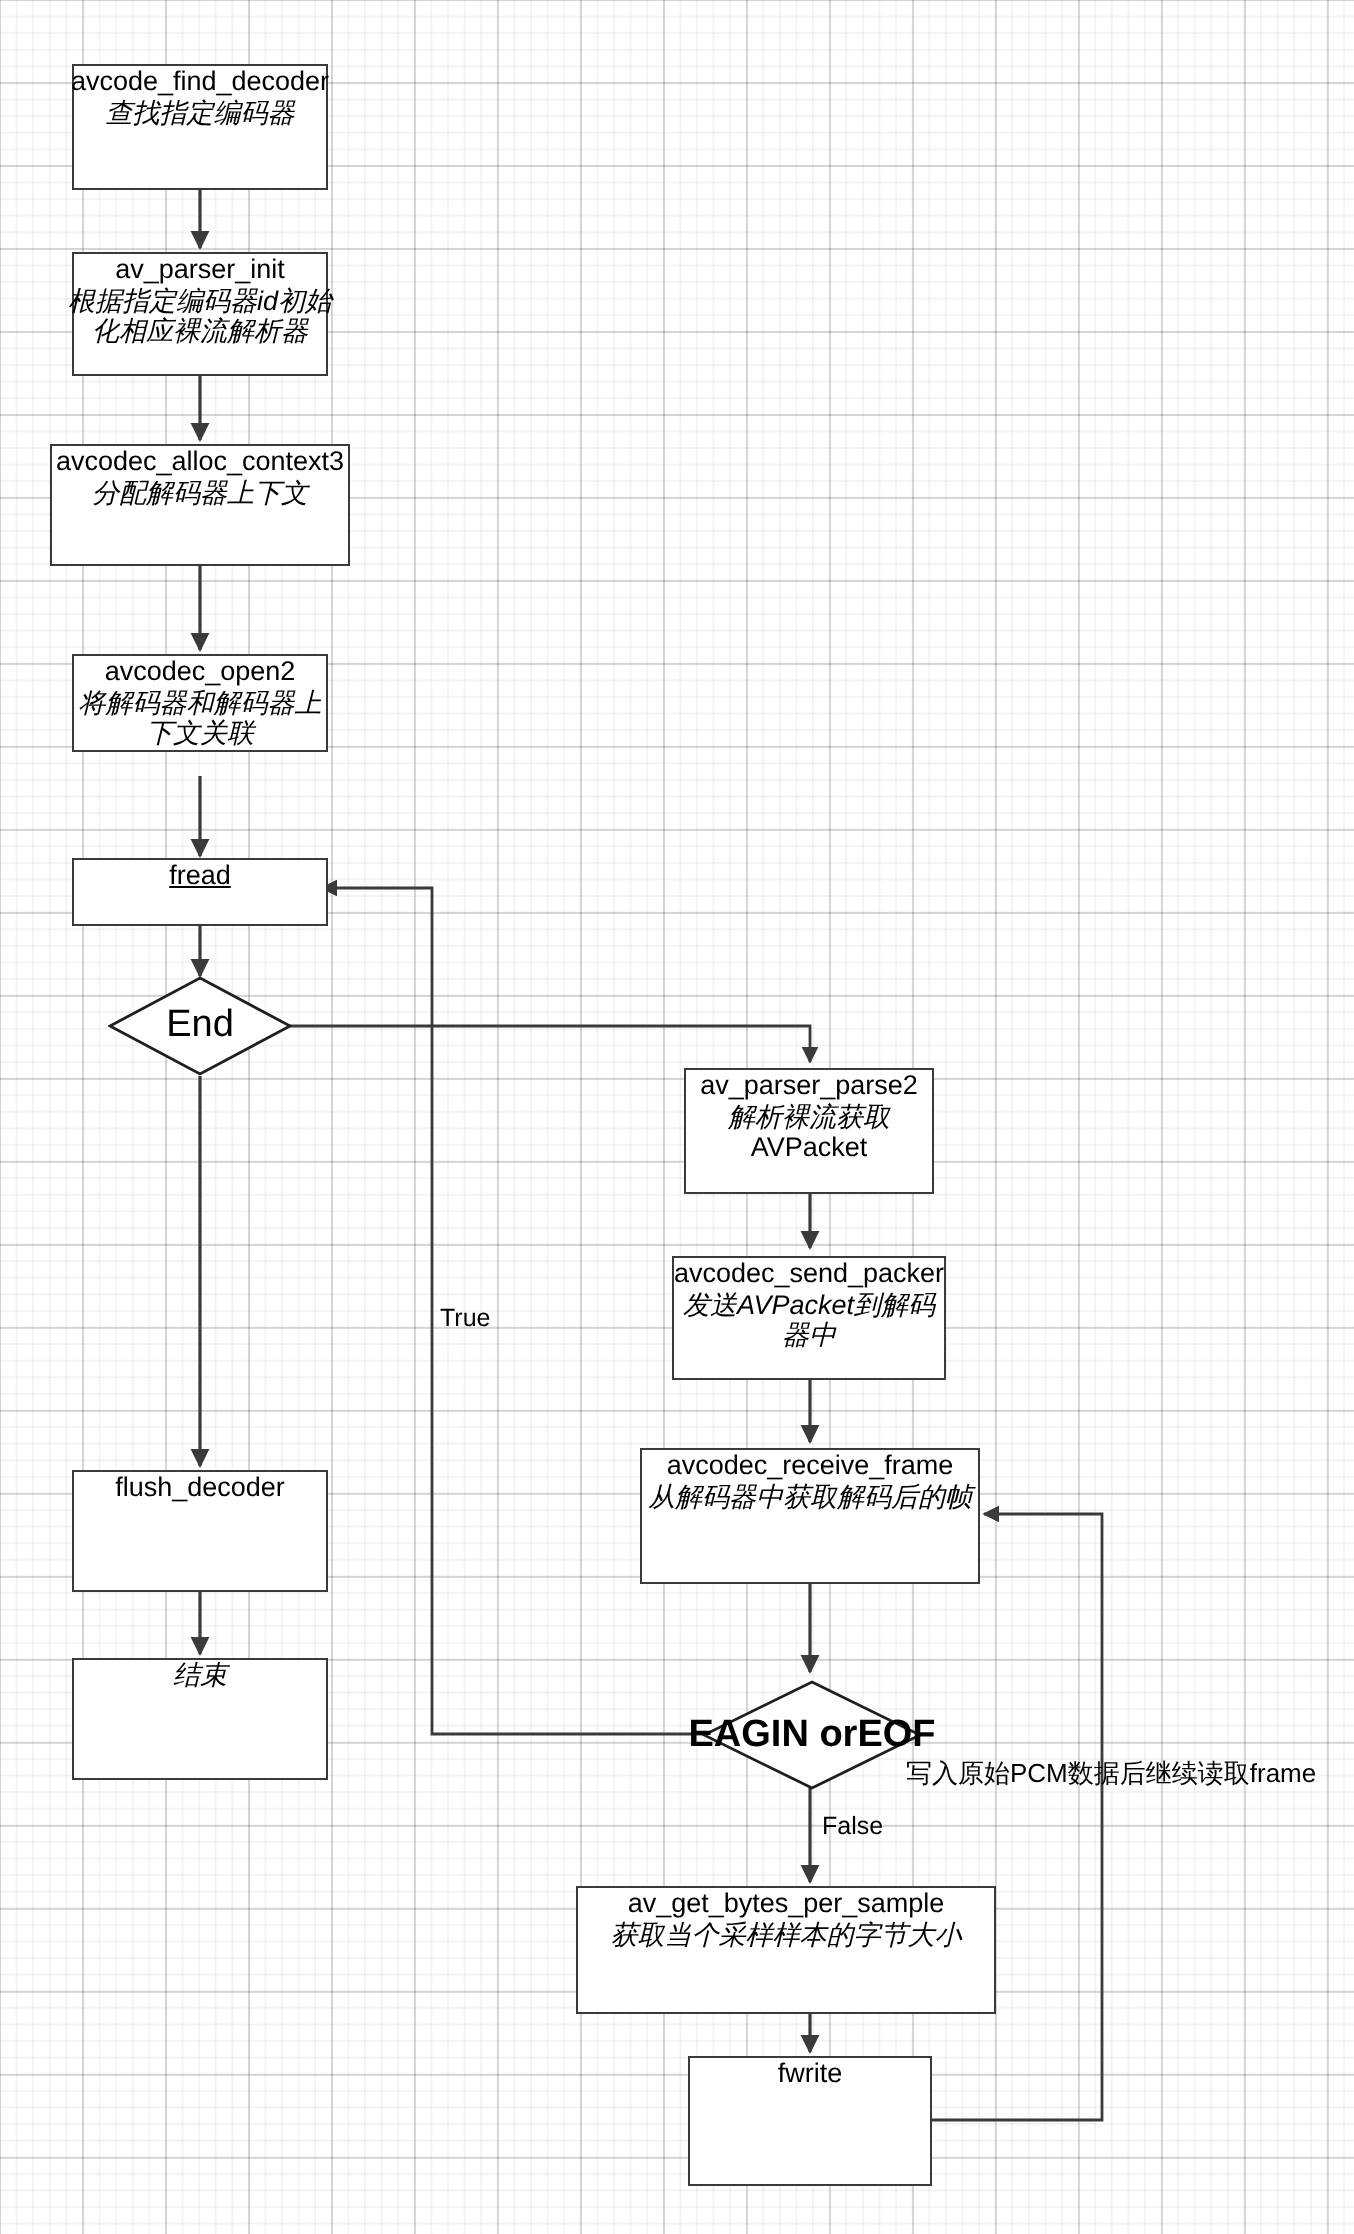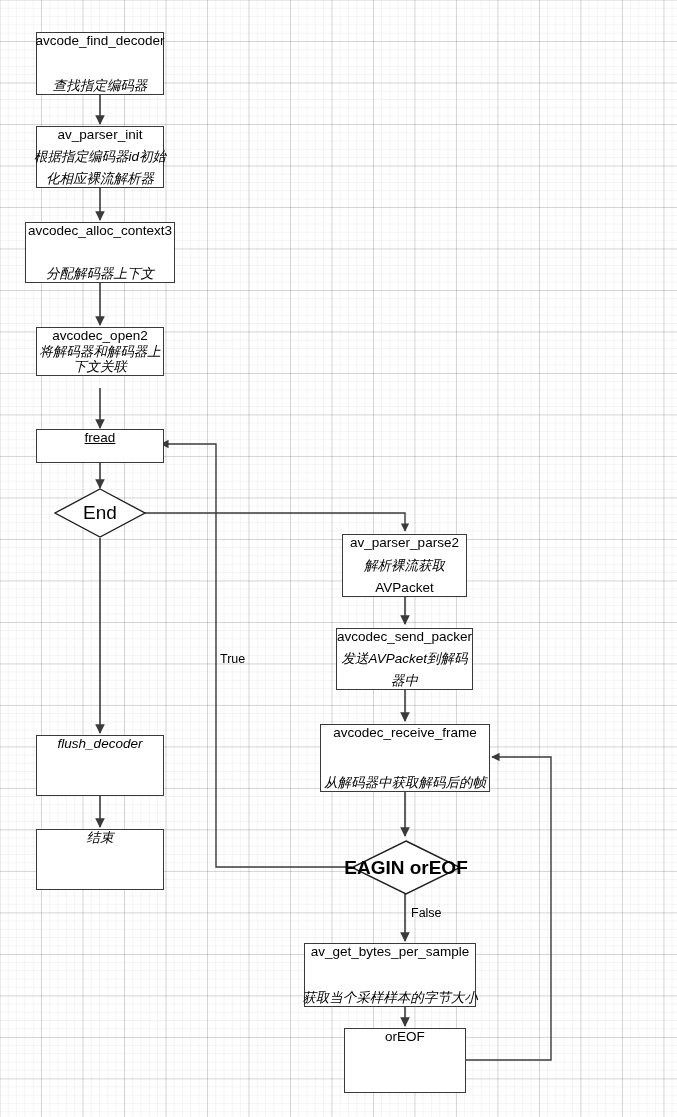--- a/index.html
+++ b/index.html
@@ -39,21 +39,21 @@
     pointer-events: none;
   }
   .node {
     position: absolute;
     box-sizing: border-box;
     background: #ffffff;
     border: 1px solid #3a3a3a;
     display: flex;
     flex-direction: column;
     align-items: center;
-    justify-content: space-between;
+    justify-content: flex-start;
     text-align: center;
     color: #000000;
     line-height: 1.16;
     overflow: visible;
     white-space: nowrap;
   }
   .node .ln {
     display: block;
   }
   .t-en { font-size: 13.5px; }
@@ -151,21 +151,21 @@
     <span class="ln t-en">fread</span>
   </div>
 
   <div class="diamond" style="left:54px; top:488px; width:92px; height:50px;">
     <svg width="92" height="50" viewBox="0 0 92 50" style="position:absolute;left:0;top:0;">
       <polygon points="46,1 91,25 46,49 1,25" fill="#ffffff" stroke="#1f1f1f" stroke-width="1.4"></polygon>
     </svg>
     <span class="dlabel">End</span>
   </div>
 
-  <div class="node" style="left:36px; top:735px; width:128px; height:61px;font-style:italic;">
+  <div class="node" style="left:36px; top:735px; width:128px; height:61px;">
     <span class="ln t-en">flush_decoder</span>
   </div>
 
   <div class="node" style="left:36px; top:829px; width:128px; height:61px;">
     <span class="ln t-cn">结束</span>
   </div>
 
   <div class="node" style="left:342px; top:534px; width:125px; height:63px;">
     <span class="ln t-en">av_parser_parse2</span>
     <span class="ln t-cn">解析裸流获取</span>
@@ -183,29 +183,30 @@
     <span class="ln t-cn">从解码器中获取解码后的帧</span>
   </div>
 
   <div class="diamond" style="left:351px; top:840px; width:110px; height:55px;font-weight:bold;">
     <svg width="110" height="55" viewBox="0 0 110 55" style="position:absolute;left:0;top:0;">
       <polygon points="55,1 109,27.5 55,54 1,27.5" fill="#ffffff" stroke="#1f1f1f" stroke-width="1.4"></polygon>
     </svg>
     <span class="dlabel">EAGIN orEOF</span>
   </div>
 
-  <div class="node" style="left:304px; top:943px; width:172px; height:64px;">
+  <div class="node" style="left:288px; top:943px; width:210px; height:64px;">
     <span class="ln t-en">av_get_bytes_per_sample</span>
     <span class="ln t-cn">获取当个采样样本的字节大小</span>
   </div>
 
   <div class="node" style="left:344px; top:1028px; width:122px; height:65px;">
-    <span class="ln t-en">orEOF</span>
+    <span class="ln t-en">fwrite</span>
   </div>
 
   <div class="edge-label" style="left:220px; top:652px;">True</div>
 
   <div class="edge-label" style="left:411px; top:906px;">False</div>
 
+  <div class="note" style="left:453px; top:878px;">写入原始PCM数据后继续读取frame</div>
 
   <div class="watermark" style="left:588px; top:1133px;text-align:center;">CSDN @相知-</div>
 
 </div>
 
 </body></html>

